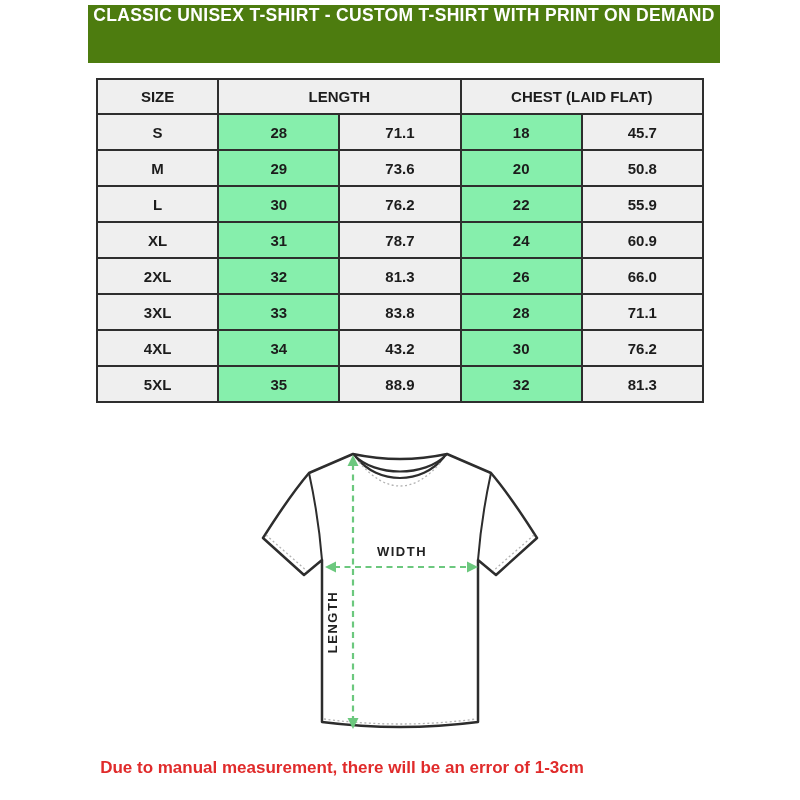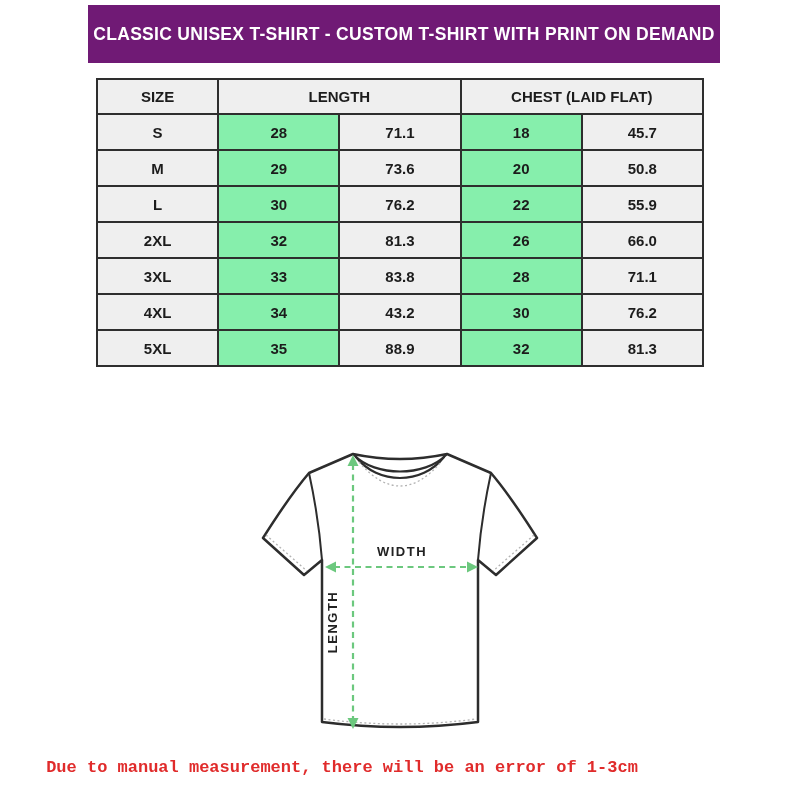--- a/index.html
+++ b/index.html
@@ -9,22 +9,22 @@
     position: relative;
     font-family: "Liberation Sans", sans-serif;
     overflow: hidden;
   }
 
   
   .banner {
     position: absolute;
     left: 88px; top: 5px;
     width: 632px; height: 58px;
-    background: #701a75;
-    display: flex; align-items: center; justify-content: center;
+    background: #4d7c0f;
+    display: flex; justify-content: center;
   }
   .banner-title {
     color: #ffffff;
     font-size: 17.5px;
     font-weight: bold;
     letter-spacing: 0.3px;
     text-align: center;
     white-space: nowrap;
   }
 
@@ -62,21 +62,20 @@
 
   
   .note {
     position: absolute;
     left: 0; top: 758px;
     width: 684px;
     text-align: center;
     color: #e02b2b;
     font-size: 17px;
     font-weight: bold;
-    font-family: Liberation Mono, monospace;
   }
 </style>
 </head>
 <body>
 
 <div class="banner">
   <span class="banner-title">CLASSIC UNISEX T-SHIRT - CUSTOM T-SHIRT WITH PRINT ON DEMAND</span>
 </div>
 
 <table class="size-table">
@@ -108,20 +107,27 @@
     <td class="shaded">73.6</td>
     <td>20</td>
     <td class="shaded">50.8</td>
   </tr>
       <tr>
     <td class="shaded">L</td>
     <td>30</td>
     <td class="shaded">76.2</td>
     <td>22</td>
     <td class="shaded">55.9</td>
+  </tr>
+      <tr>
+    <td class="shaded">XL</td>
+    <td>31</td>
+    <td class="shaded">78.7</td>
+    <td>24</td>
+    <td class="shaded">60.9</td>
   </tr>
       <tr>
     <td class="shaded">2XL</td>
     <td>32</td>
     <td class="shaded">81.3</td>
     <td>26</td>
     <td class="shaded">66.0</td>
   </tr>
       <tr>
     <td class="shaded">3XL</td>

